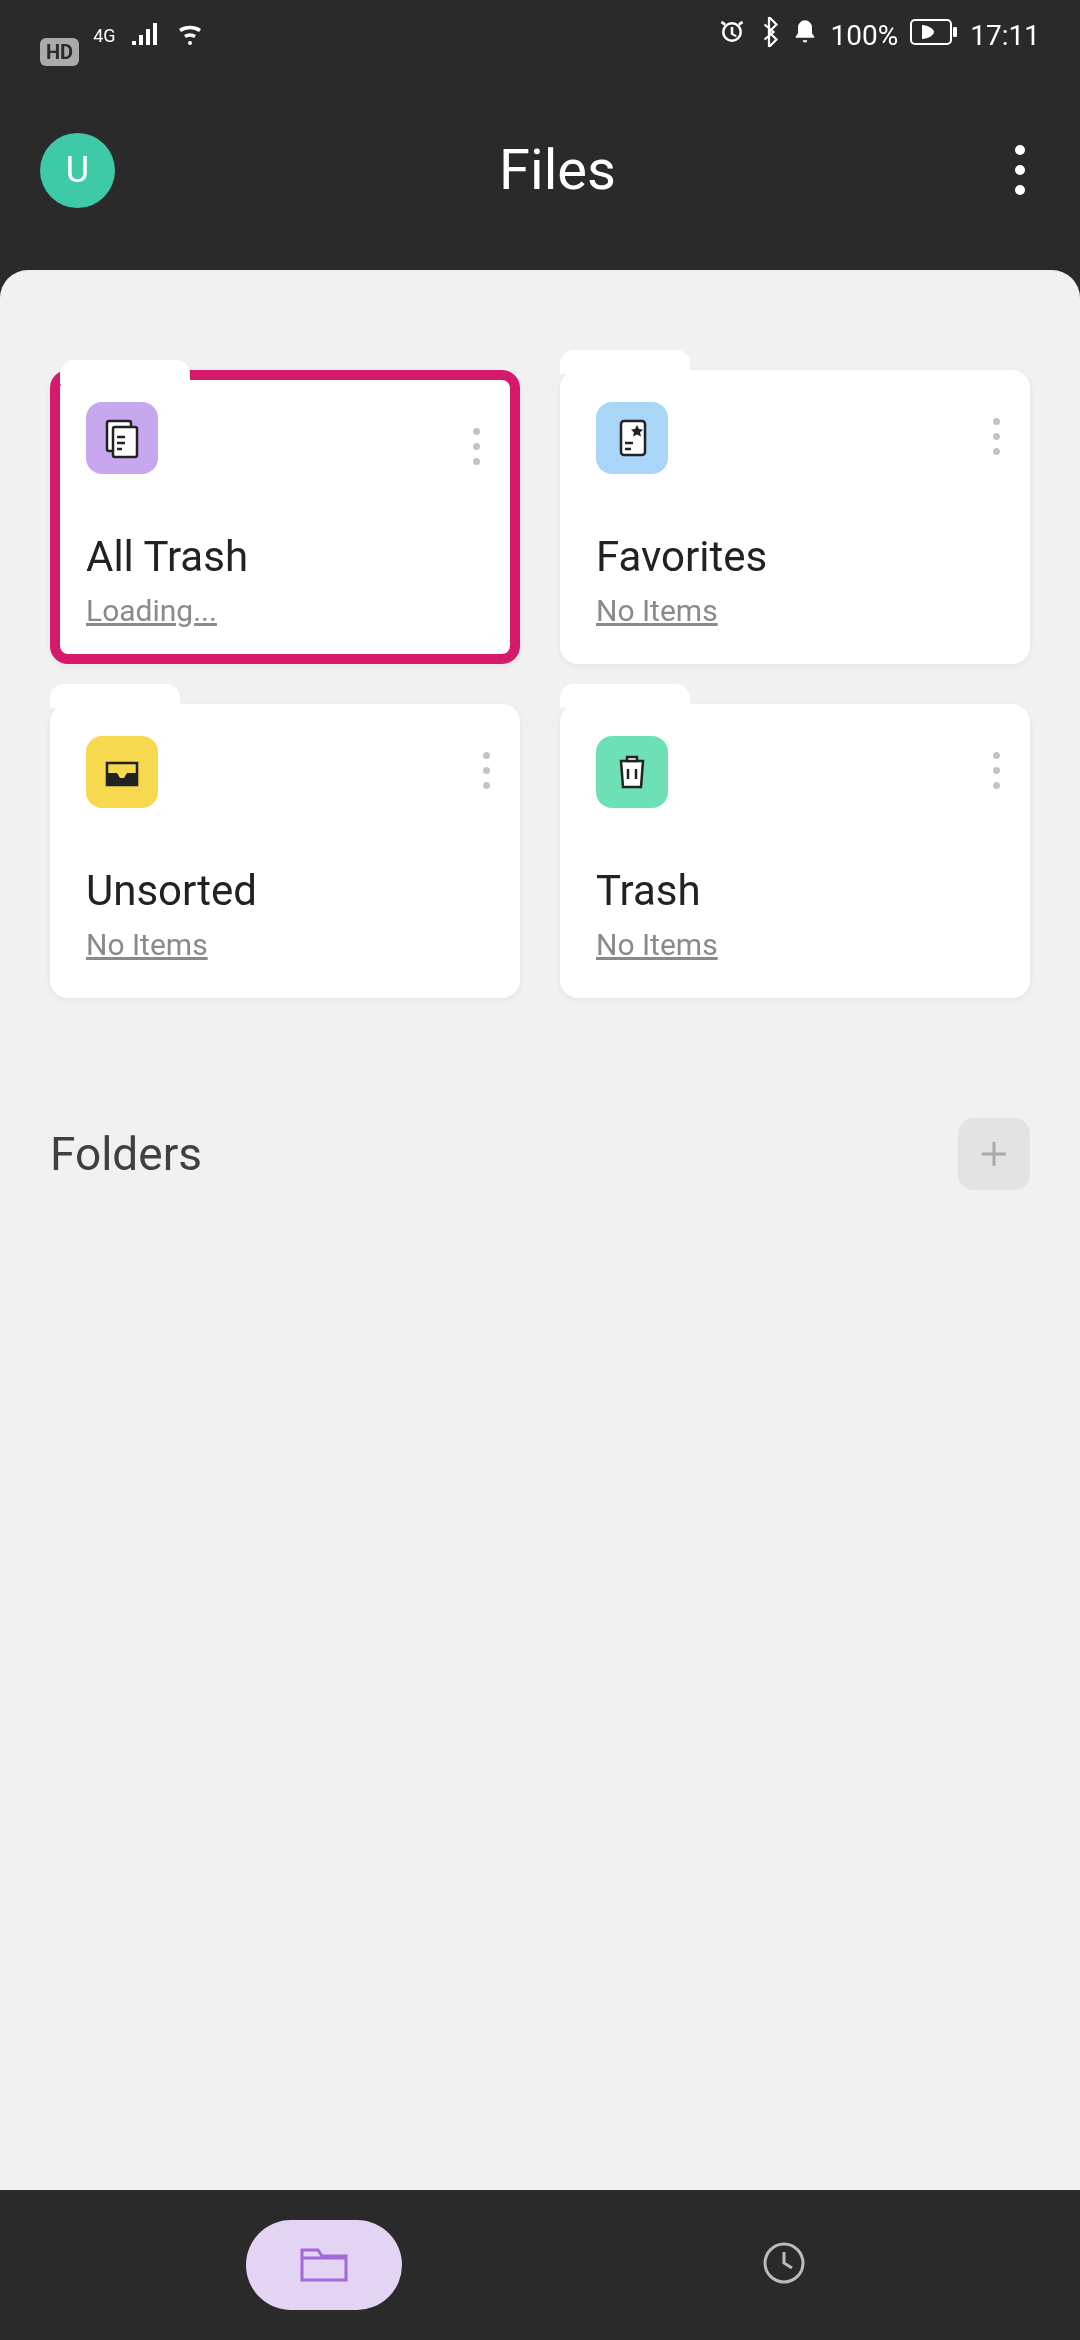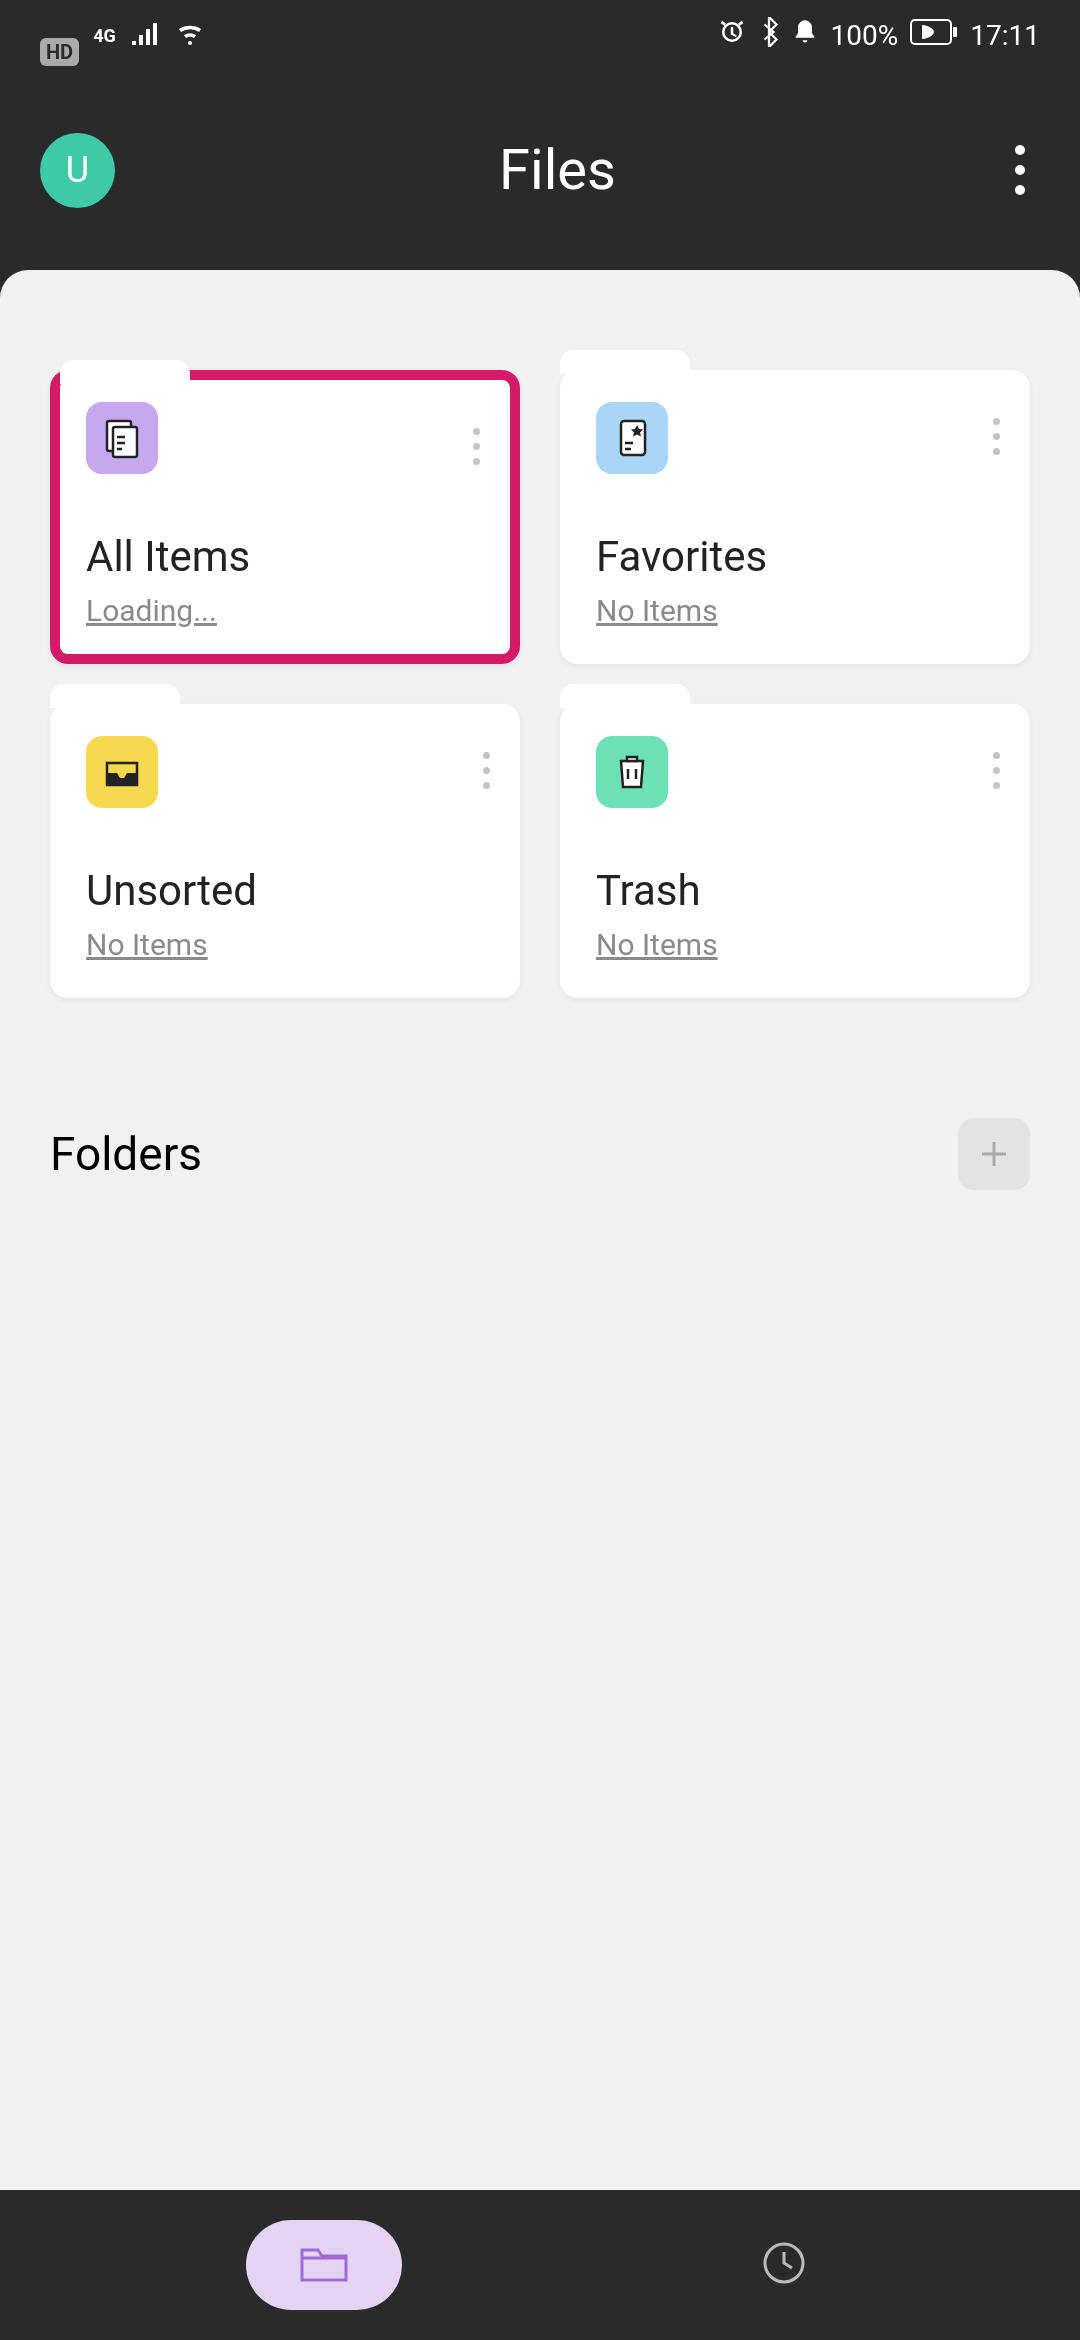--- a/index.html
+++ b/index.html
@@ -2,21 +2,21 @@
 <html><head>
 <meta charset="utf-8">
 <style>
   * { margin: 0; padding: 0; box-sizing: border-box; }
   html, body { width: 1080px; height: 2340px; font-family: -apple-system, BlinkMacSystemFont, 'Segoe UI', Roboto, sans-serif; background: #2a2a2a; overflow: hidden; }
   
   .status-bar { height: 70px; background: #2a2a2a; display: flex; align-items: center; justify-content: space-between; padding: 0 40px; color: #fff; font-size: 28px; }
   .status-left { display: flex; align-items: center; gap: 14px; }
   .status-right { display: flex; align-items: center; gap: 12px; }
   .hd-badge { background: #aaa; color: #2a2a2a; border-radius: 6px; padding: 2px 6px; font-size: 20px; font-weight: 700; margin-top: 34px; }
-  .sig-4g { font-size: 18px; font-weight: 700; }
+  .sig-4g { font-size: 18px; font-weight: 400; }
   
   .app-header { height: 200px; background: #2a2a2a; display: flex; align-items: center; justify-content: space-between; padding: 0 40px; }
   .avatar { width: 75px; height: 75px; border-radius: 50%; background: #3ec9a7; display: flex; align-items: center; justify-content: center; color: #fff; font-size: 36px; font-weight: 400; }
   .header-title { color: #fff; font-size: 56px; font-weight: 400; }
   .kebab { width: 40px; display: flex; flex-direction: column; align-items: center; gap: 10px; }
   .kebab span { width: 10px; height: 10px; background: #fff; border-radius: 50%; }
   
   .content-sheet { background: #f1f1f1; border-radius: 28px 28px 0 0; height: calc(2340px - 70px - 200px - 150px); padding: 100px 50px 0 50px; }
   
   .cards-grid { display: grid; grid-template-columns: 1fr 1fr; gap: 40px; }
@@ -31,21 +31,21 @@
   .card-icon { width: 72px; height: 72px; border-radius: 16px; display: flex; align-items: center; justify-content: center; margin-bottom: 58px; }
   .icon-purple { background: #c7a8ef; }
   .icon-blue { background: #a9d5f7; }
   .icon-yellow { background: #f7d94f; }
   .icon-green { background: #6de0b5; }
   
   .card-title { font-size: 42px; color: #222; font-weight: 400; margin-bottom: 12px; }
   .card-subtitle { font-size: 30px; color: #8a8a8a; text-decoration: underline; }
   
   .section-row { display: flex; align-items: center; justify-content: space-between; margin-top: 120px; }
-  .section-title { font-size: 46px; color: #000000; font-weight: 400; text-align: right; }
+  .section-title { font-size: 46px; color: #404040; font-weight: 400; text-align: right; }
   .add-btn { width: 72px; height: 72px; background: #e3e3e3; border-radius: 16px; display: flex; align-items: center; justify-content: center; }
   .add-btn svg { stroke: #aaa; }
   
   .bottom-nav { height: 150px; background: #2a2a2a; display: flex; align-items: center; justify-content: space-around; padding: 0 80px; }
   .nav-pill { background: #e4d4f4; border-radius: 50px; padding: 22px 52px; display: flex; align-items: center; justify-content: center; }
   .nav-item { display: flex; align-items: center; justify-content: center; width: 100px; }
 </style>
 </head>
 <body>
 
@@ -114,21 +114,21 @@
           <span></span>
           <span></span>
         </div>
       <div class="card-icon icon-purple">
         <svg width="46" height="46" viewBox="0 0 46 46" fill="none">
           <rect x="8" y="6" width="24" height="30" rx="2" fill="#fff" stroke="#222" stroke-width="2.5"></rect>
           <rect x="14" y="12" width="24" height="30" rx="2" fill="#fff" stroke="#222" stroke-width="2.5"></rect>
           <path d="M18 22h8M18 28h8M18 34h5" stroke="#222" stroke-width="2.5"></path>
         </svg>
       </div>
-      <div class="card-title">All Items</div>
+      <div class="card-title">All Trash</div>
       <div class="card-subtitle">Loading...</div>
     </div>
 
     <div class="folder-card">
       <div class="folder-tab"></div>
       <div class="card-menu">
           <span></span>
           <span></span>
           <span></span>
         </div>

